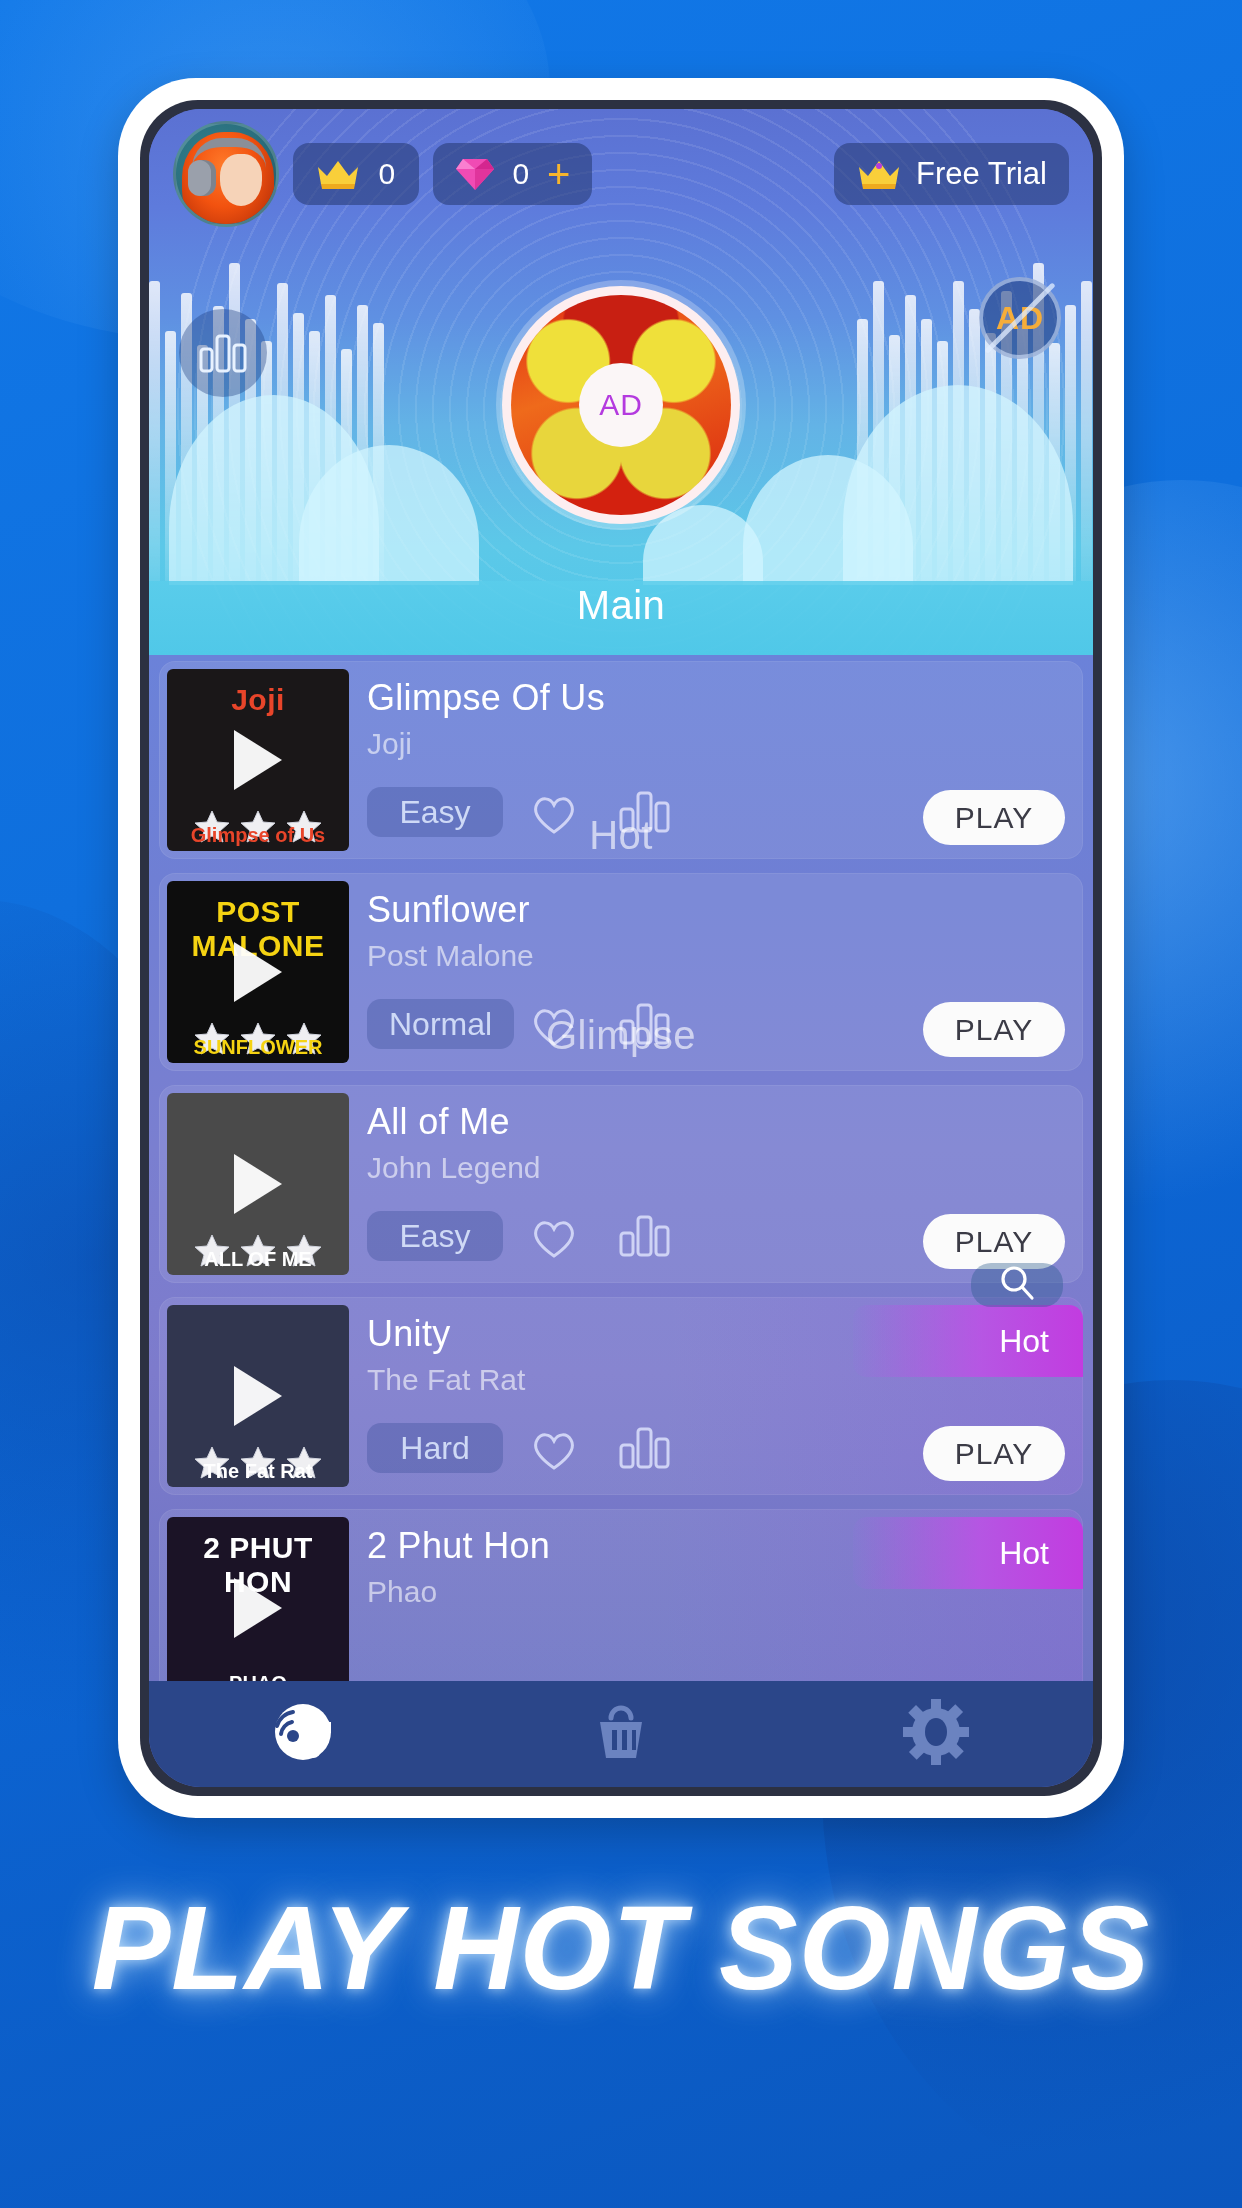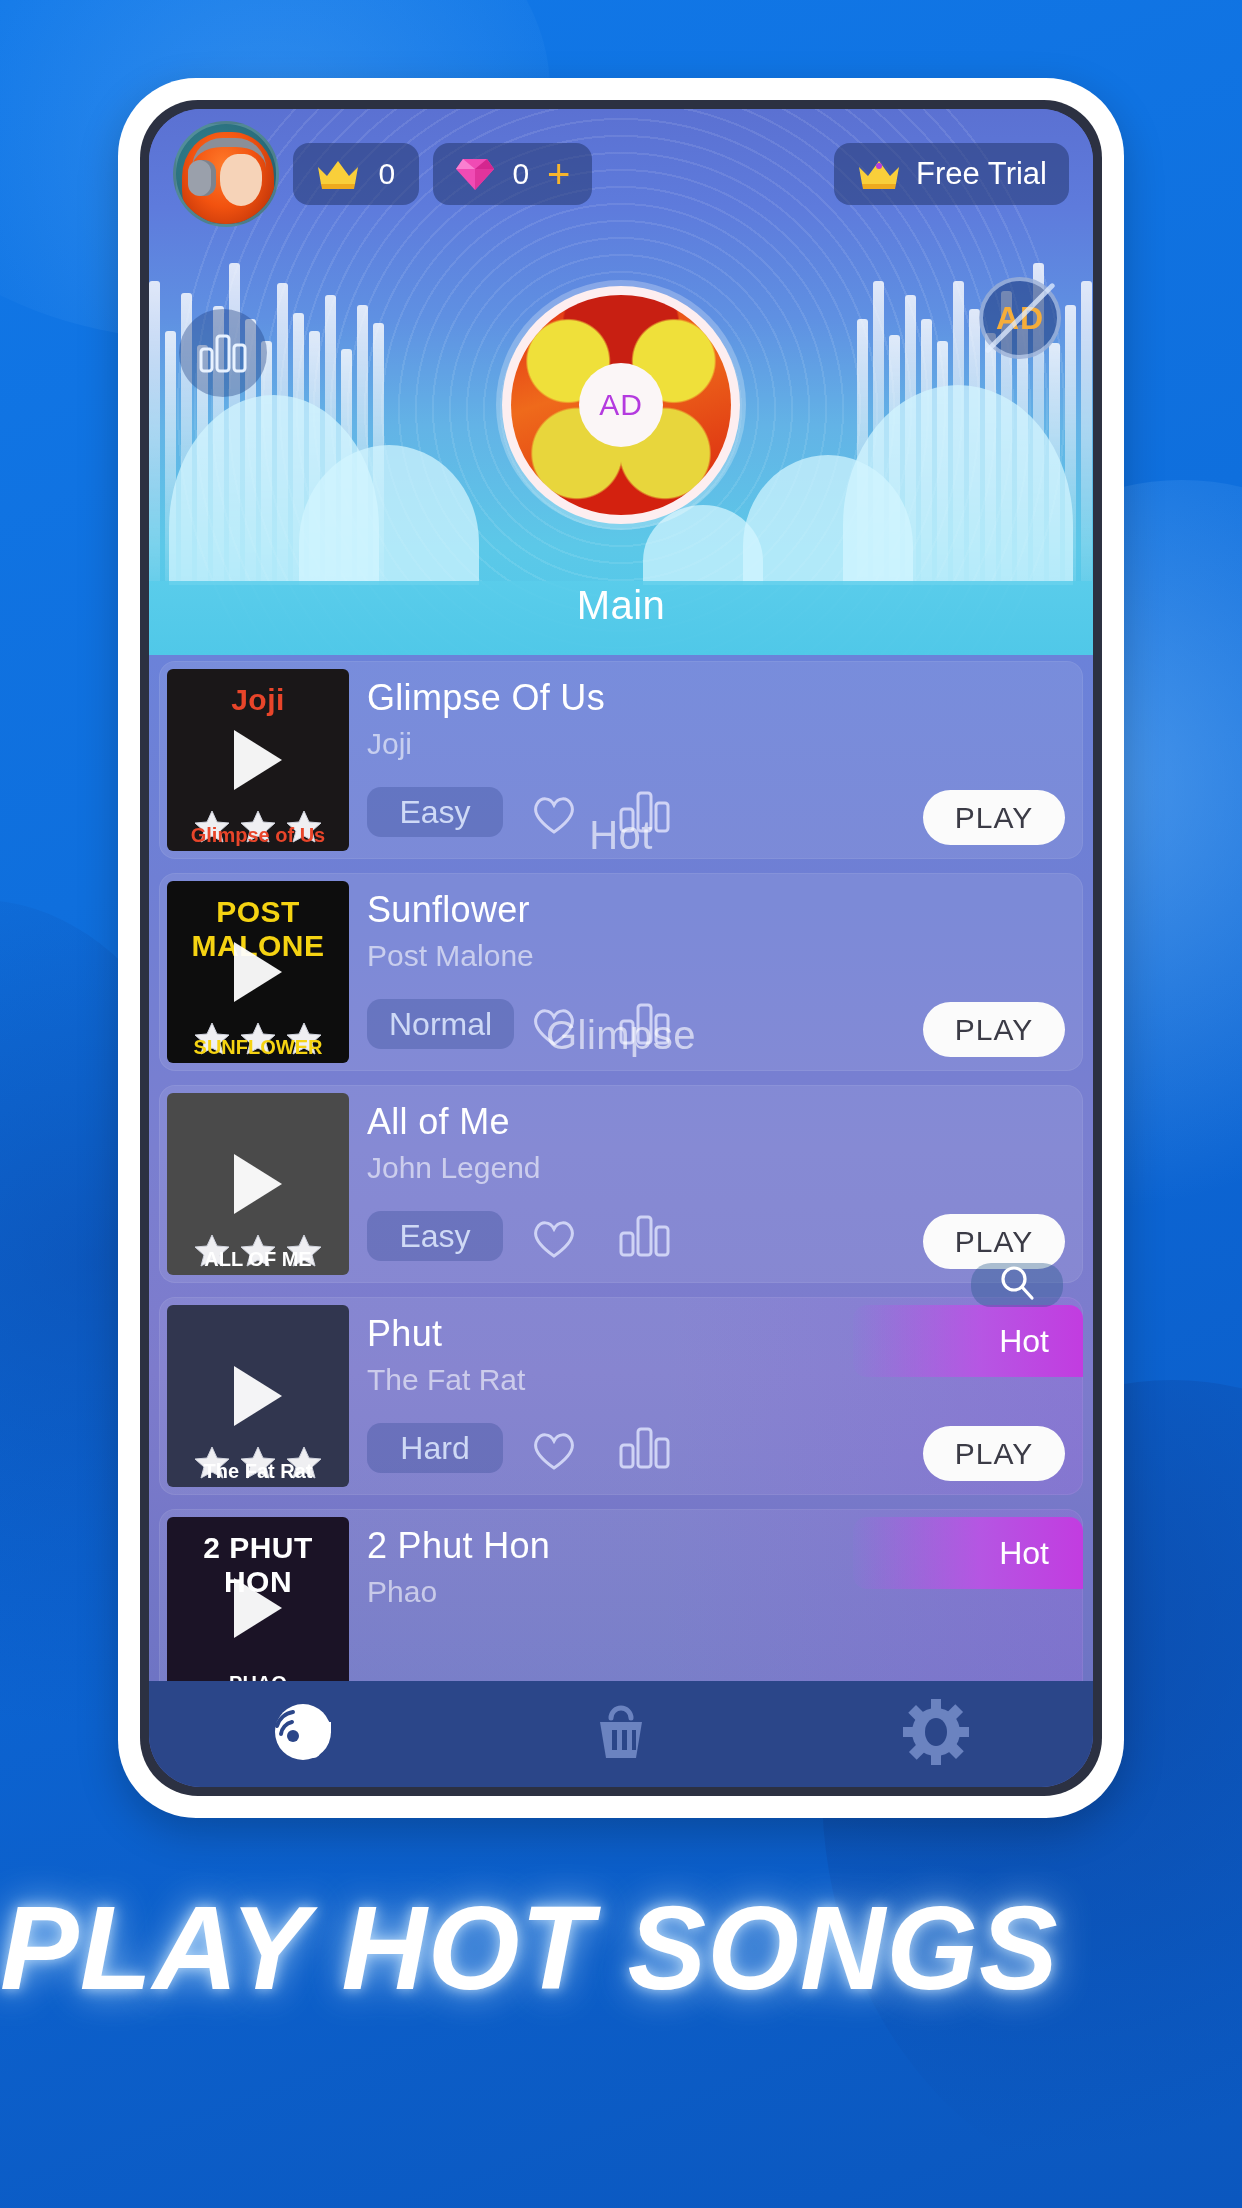--- a/index.html
+++ b/index.html
@@ -288,21 +288,21 @@
     position: absolute; left: 0; right: 0; bottom: 0; height: 106px;
     background: #2b4689;
     display: flex; align-items: center; justify-content: space-around;
     z-index: 8;
   }
   .nav-item { display: flex; align-items: center; justify-content: center; width: 120px; height: 90px; }
 
   
   #headline {
     position: absolute; left: 0; right: 0; top: 1880px;
-    text-align: left; color: #ffffff;
+    text-align: center; color: #ffffff;
     font-family: "Liberation Sans", sans-serif;
     font-size: 118px; font-weight: 700; font-style: italic;
     letter-spacing: 1px;
     text-shadow: 0 0 38px rgba(190,225,255,0.95), 0 0 14px rgba(220,240,255,0.8);
   }
 </style>
 </head>
 <body>
 
 <div class="bg-blob" id="blob-top-light"></div>
@@ -538,21 +538,21 @@
                 </svg>
                 <svg width="36" height="34" viewBox="0 0 36 34">
                   <path d="M18 2 L23 13 L35 14 L26 22 L29 33 L18 27 L7 33 L10 22 L1 14 L13 13 Z" fill="#efeff2" stroke="#cfd2dc" stroke-width="1"></path>
                 </svg>
                 <svg width="36" height="34" viewBox="0 0 36 34">
                   <path d="M18 2 L23 13 L35 14 L26 22 L29 33 L18 27 L7 33 L10 22 L1 14 L13 13 Z" fill="#efeff2" stroke="#cfd2dc" stroke-width="1"></path>
                 </svg>
               </div>
               <div class="bottom-txt" style="color:#ffffff">The Fat Rat</div>
             </div>
-            <div class="song-title">Phut</div>
+            <div class="song-title">Unity</div>
             <div class="song-artist">The Fat Rat</div>
             <div class="hot-badge">Hot</div>
             <div class="diff-badge">Hard</div>
             <span class="heart-icon"><svg width="46" height="42" viewBox="0 0 46 42">
                 <path d="M23 39 C6 27 2 18 6 11 C10 4 19 4 23 12 C27 4 36 4 40 11 C44 18 40 27 23 39 Z" fill="none" stroke="#cfd3f5" stroke-width="3"></path>
               </svg></span>
             <span class="chart-icon"><svg width="52" height="44" viewBox="0 0 52 44">
                 <rect x="2" y="20" width="12" height="22" rx="3" fill="none" stroke="#cfd3f5" stroke-width="3"></rect>
                 <rect x="19" y="4" width="13" height="38" rx="3" fill="none" stroke="#cfd3f5" stroke-width="3"></rect>
                 <rect x="37" y="14" width="12" height="28" rx="3" fill="none" stroke="#cfd3f5" stroke-width="3"></rect>

